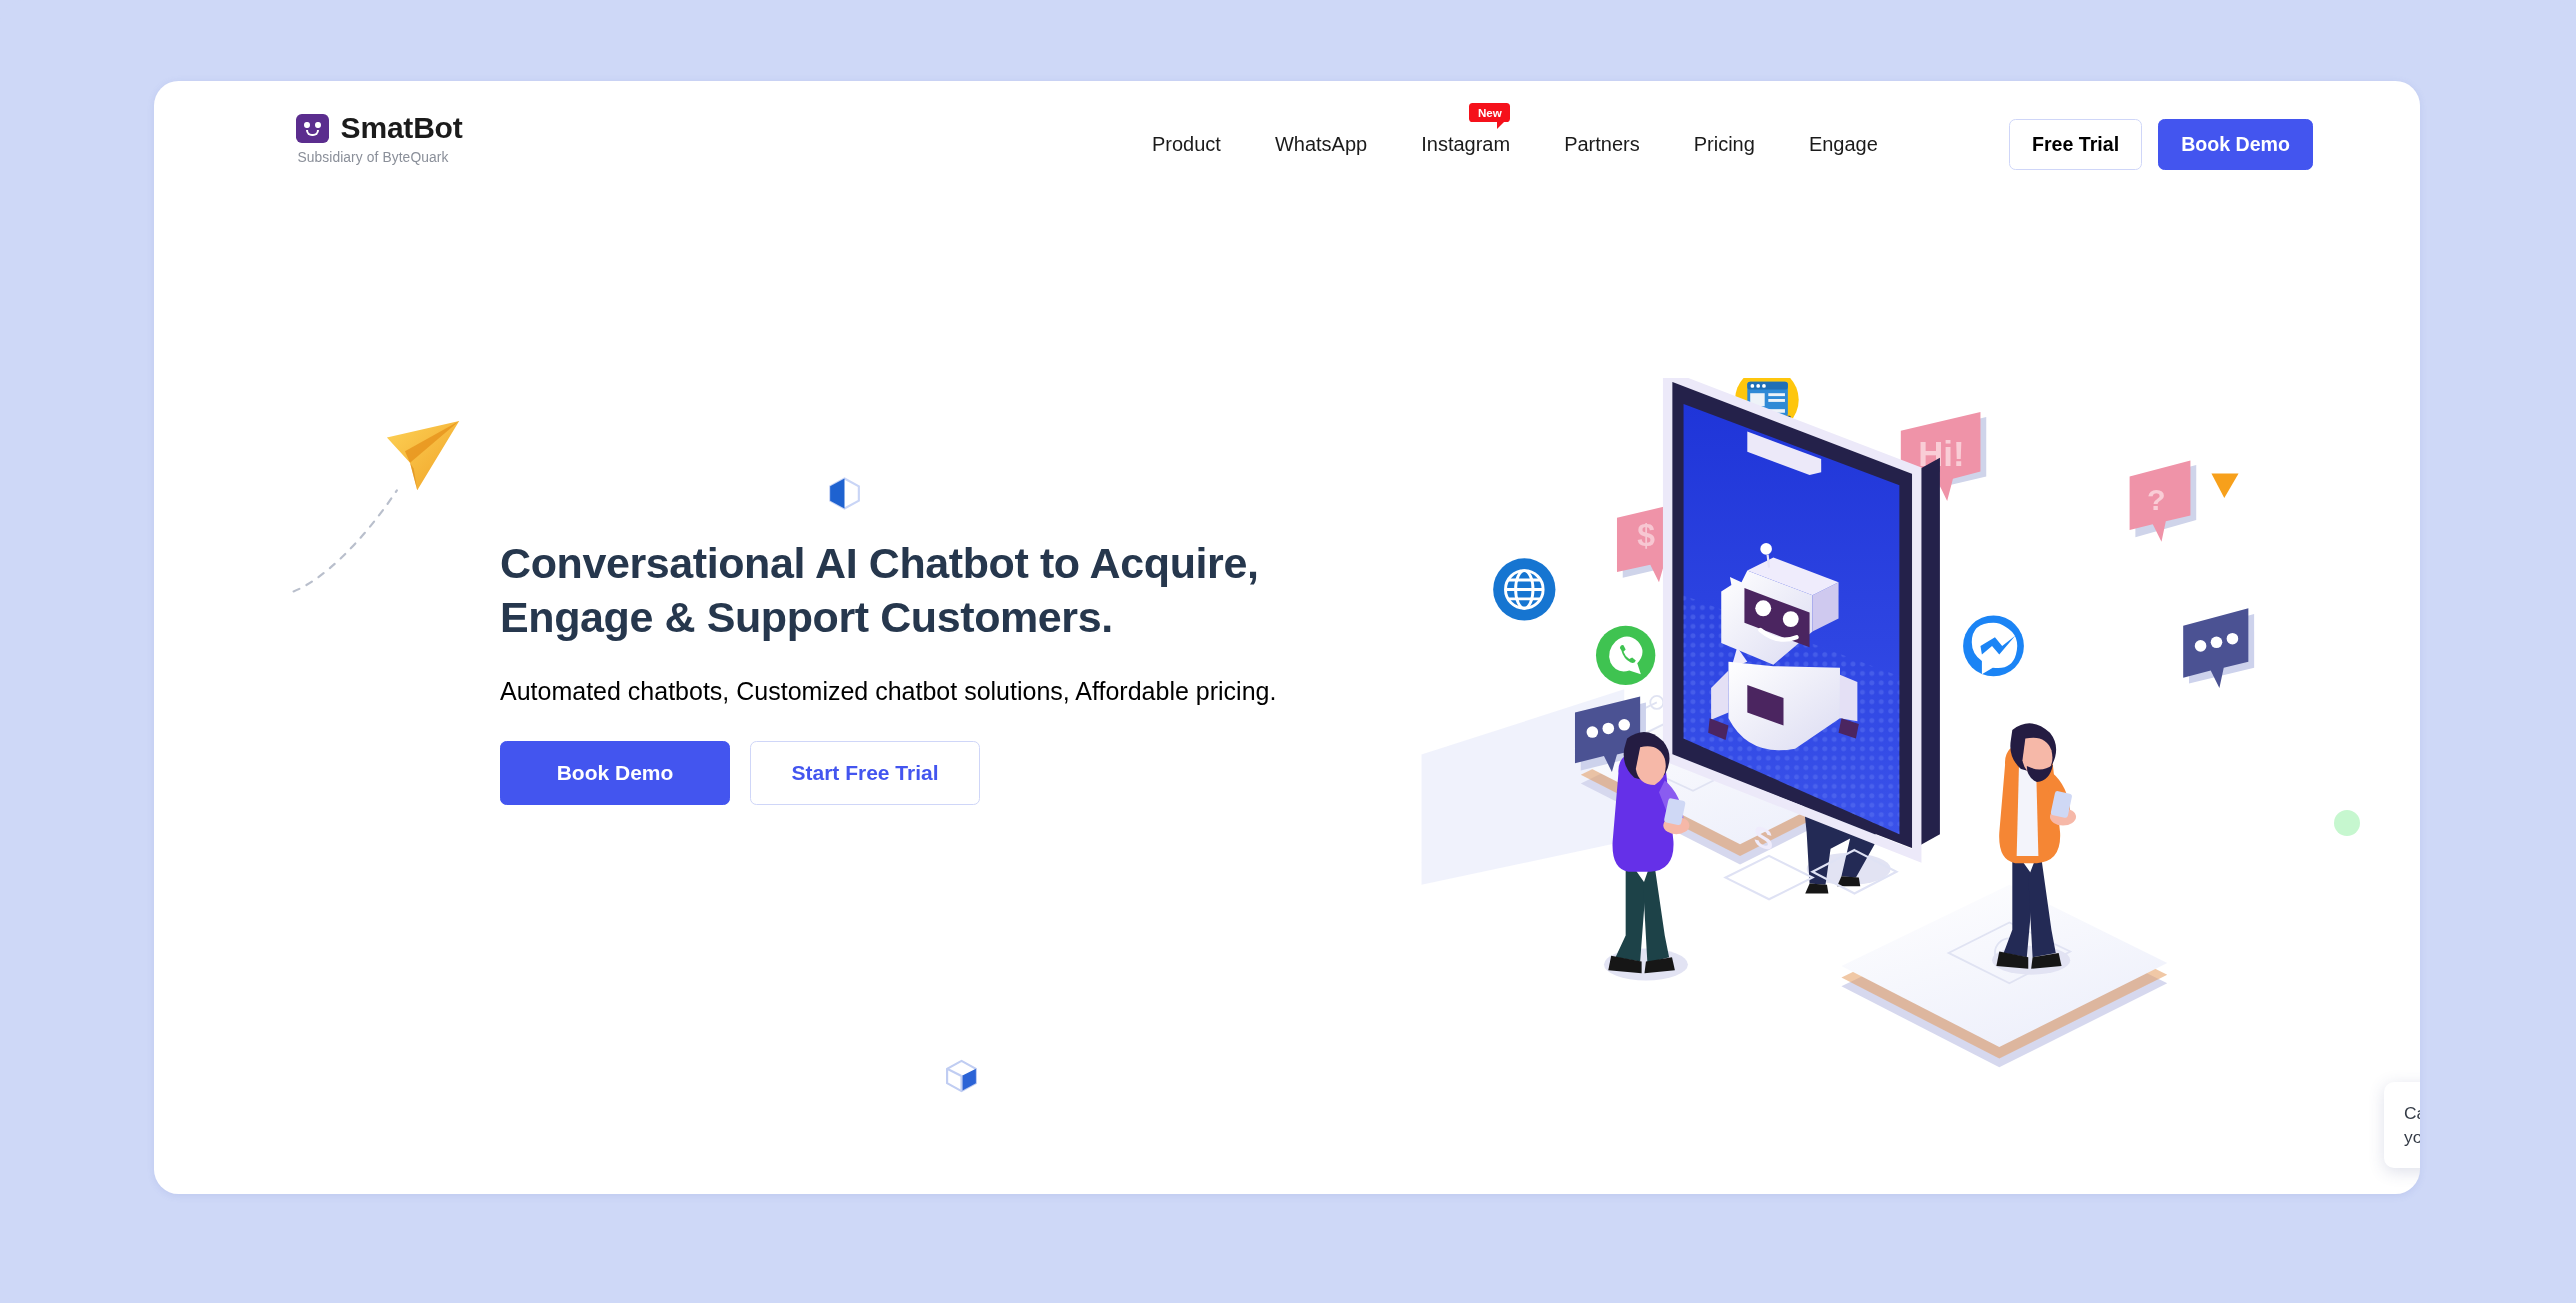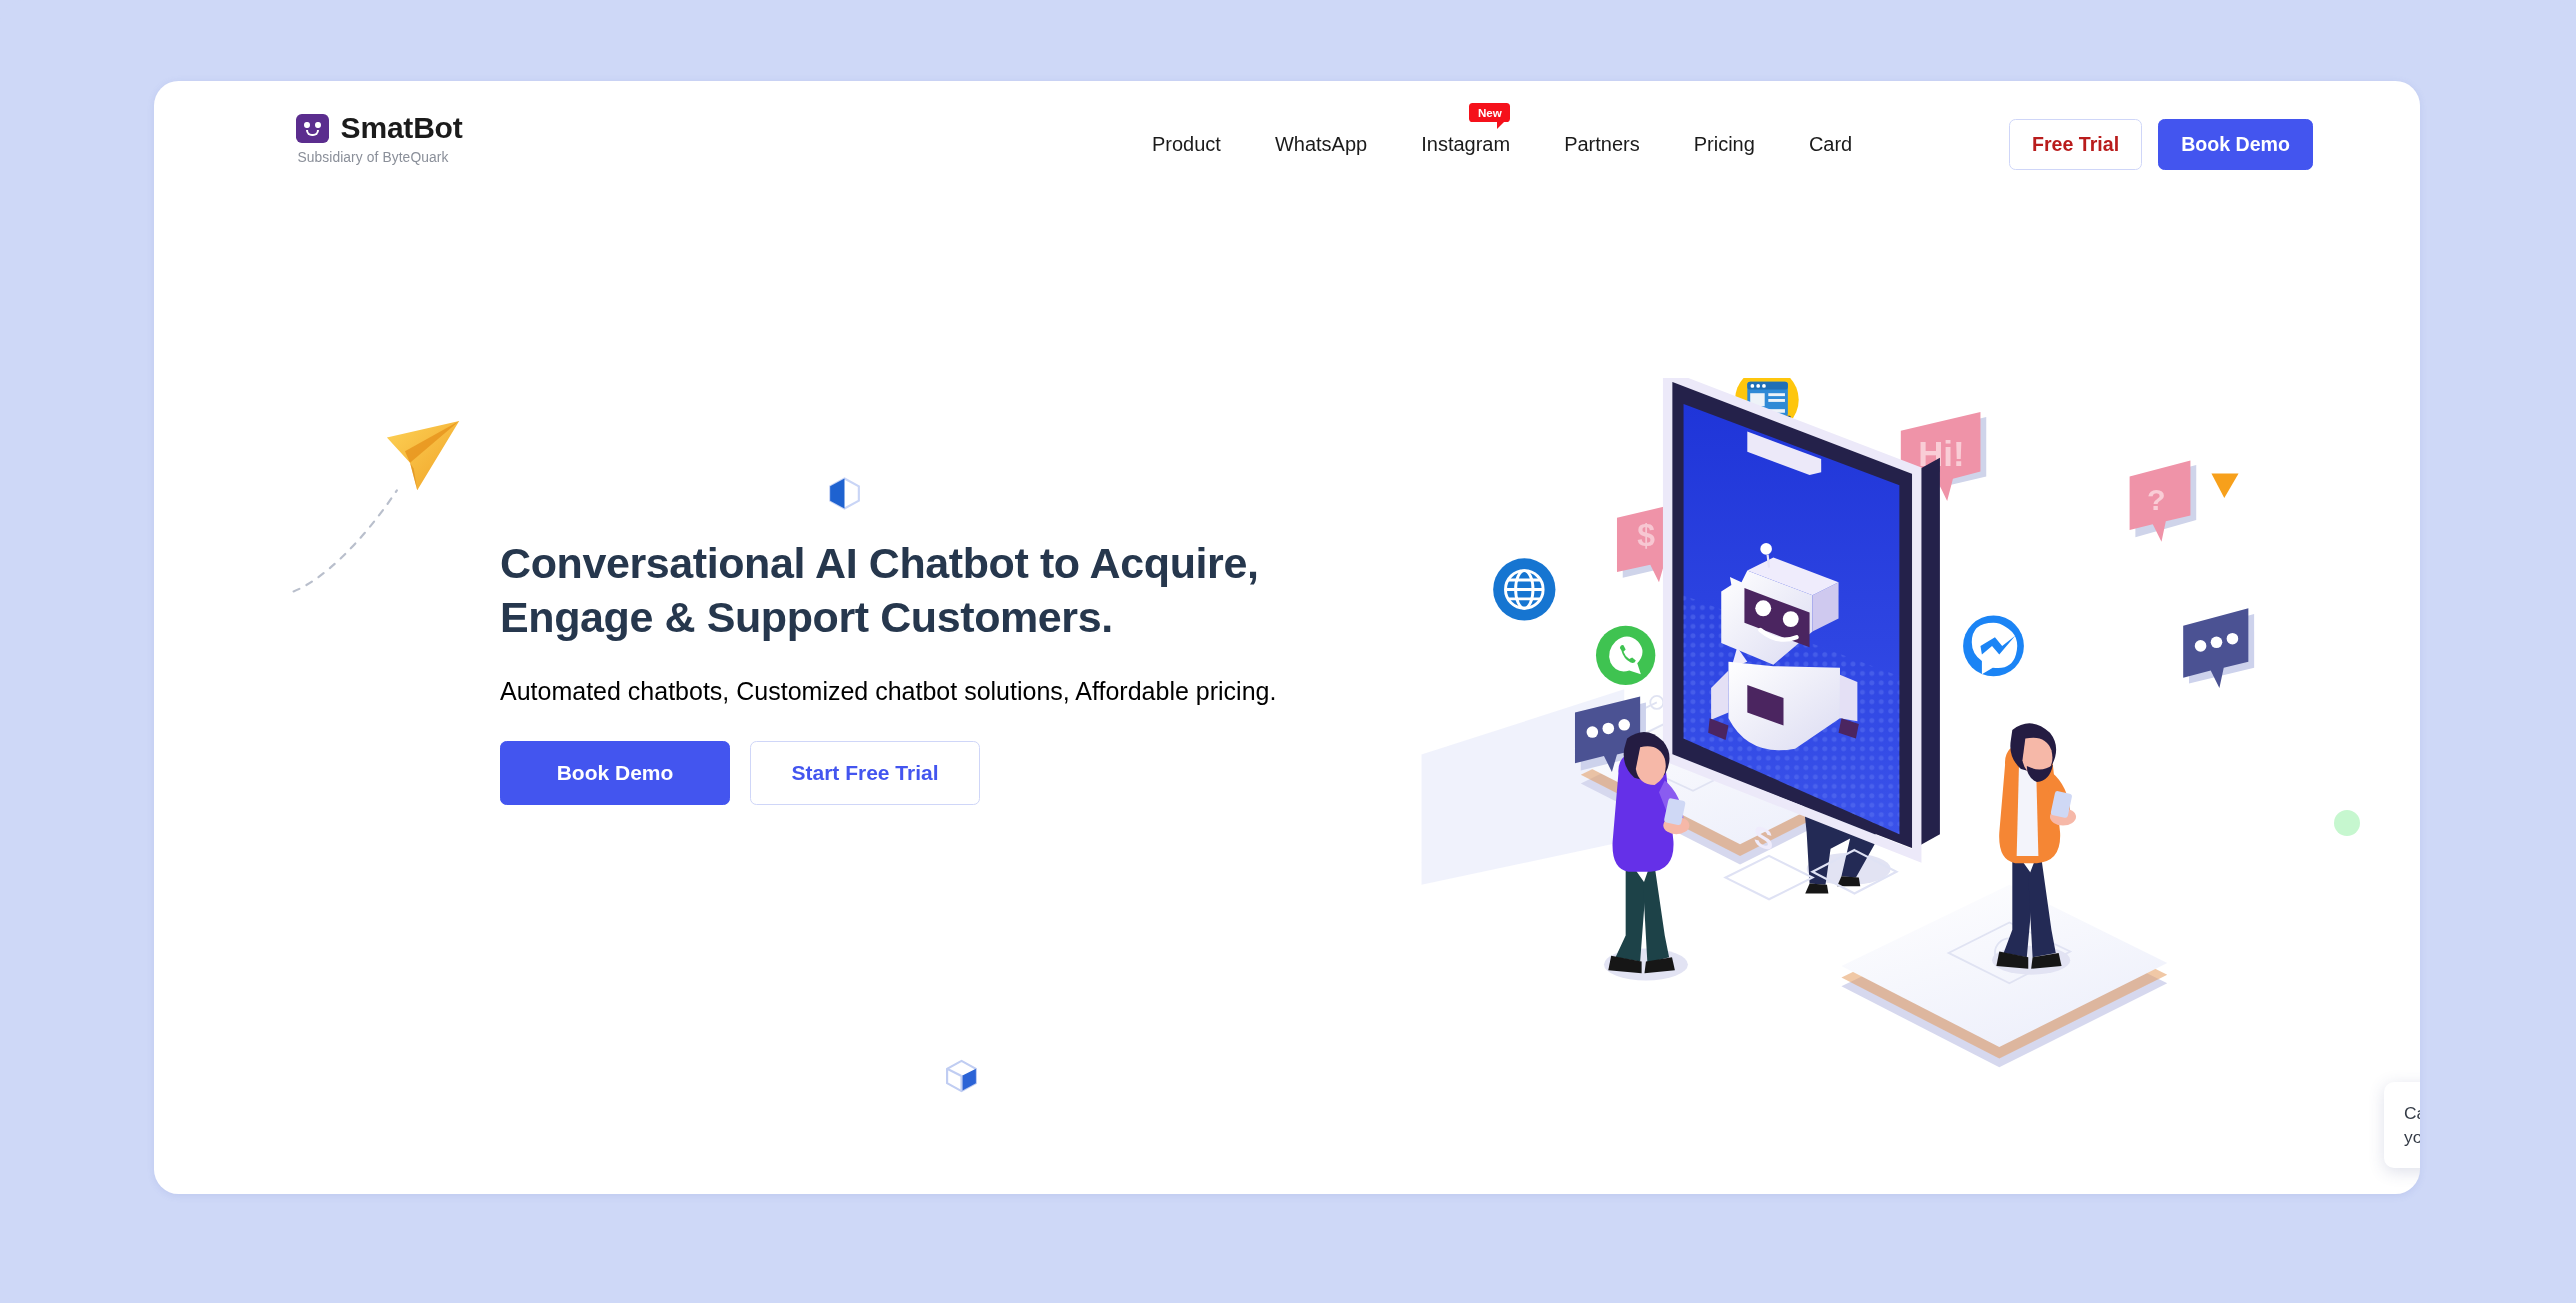--- a/index.html
+++ b/index.html
@@ -100,21 +100,21 @@
     position: absolute; right: 107px; top: 0;
     height: 127px; display: flex; align-items: center; gap: 16px;
   }
   .btn {
     font-size: 19.6px; font-weight: bold;
     border-radius: 6.5px;
     display: flex; align-items: center; justify-content: center;
     cursor: pointer; white-space: nowrap;
   }
   .btn-outline {
-    background: #fff; color: #b91c1c;
+    background: #fff; color: #000000;
     border: 1.4px solid #cfd6f8;
     padding: 18px 22px; height: 51px;
   }
   .btn-solid {
     background: #4355ef; color: #fff;
     border: 1.4px solid #4355ef;
     padding: 0 22px; height: 51px;
   }
 
   
@@ -210,21 +210,21 @@
         <span>Instagram</span>
         <span class="new-badge">New</span>
       </div>
       <div class="nav-item">
         <span>Partners</span>
       </div>
       <div class="nav-item">
         <span>Pricing</span>
       </div>
       <div class="nav-item">
-        <span>Card</span>
+        <span>Engage</span>
       </div>
     </nav>
 
     <div class="header-actions">
       <div class="btn btn-outline">Free Trial</div>
       <div class="btn btn-solid">Book Demo</div>
     </div>
   </div>
 
   <div class="hero-copy">

